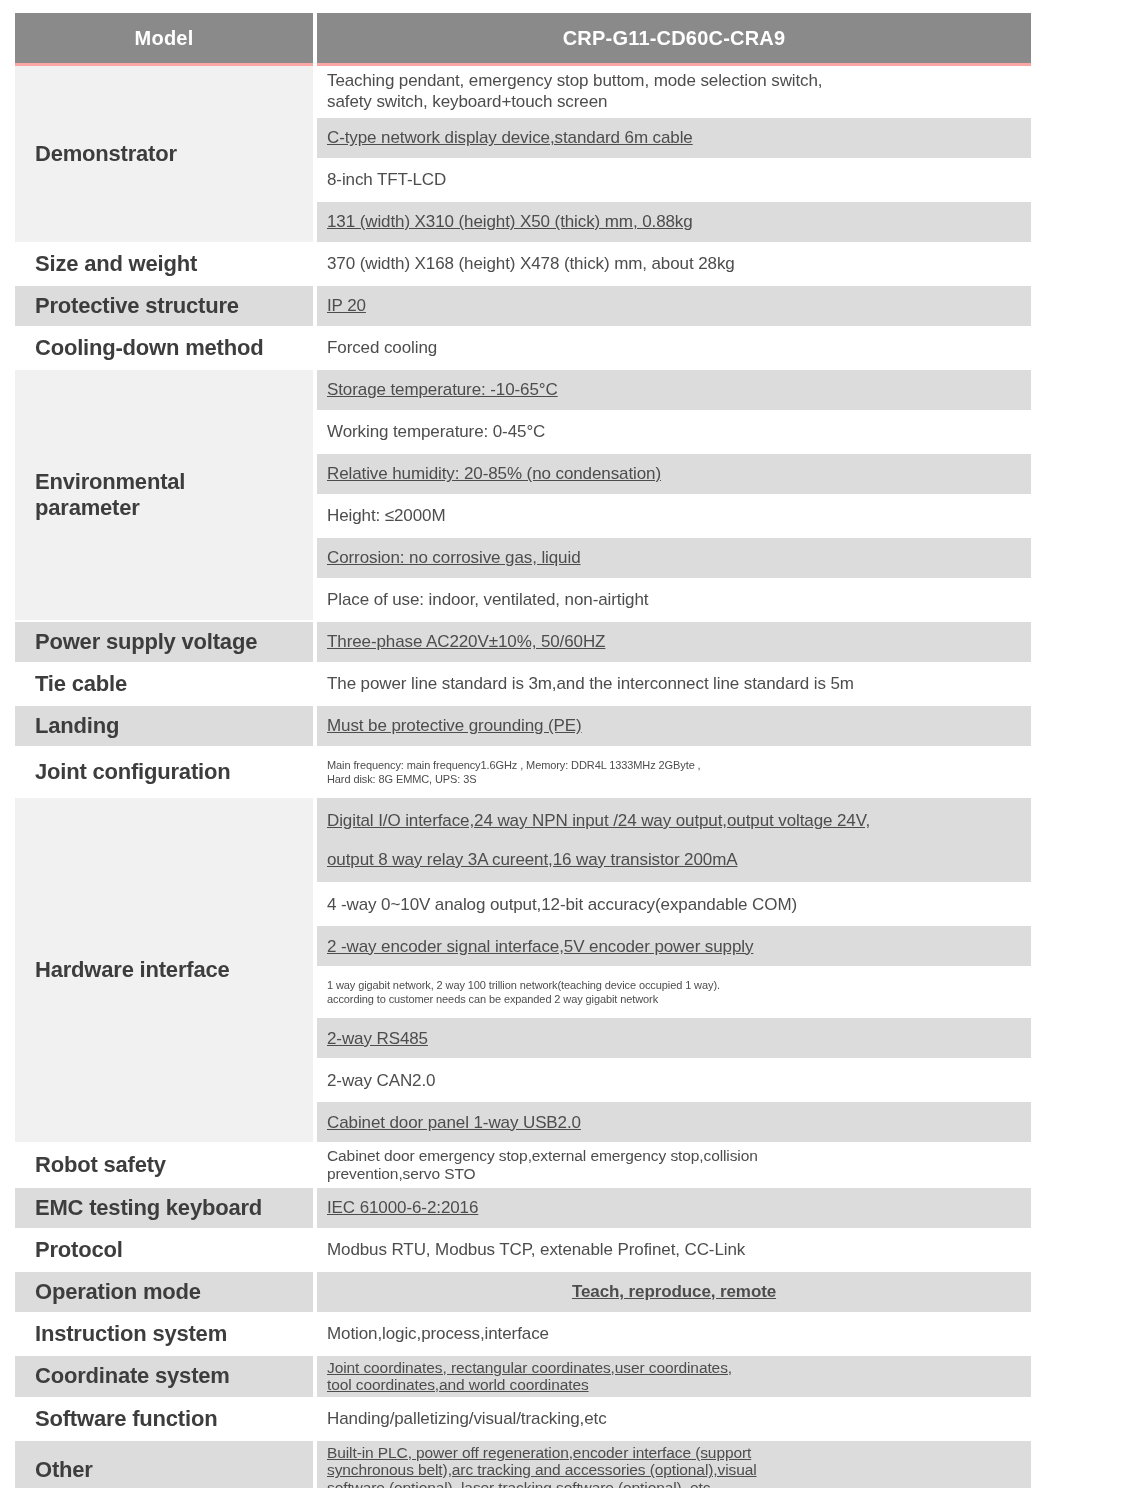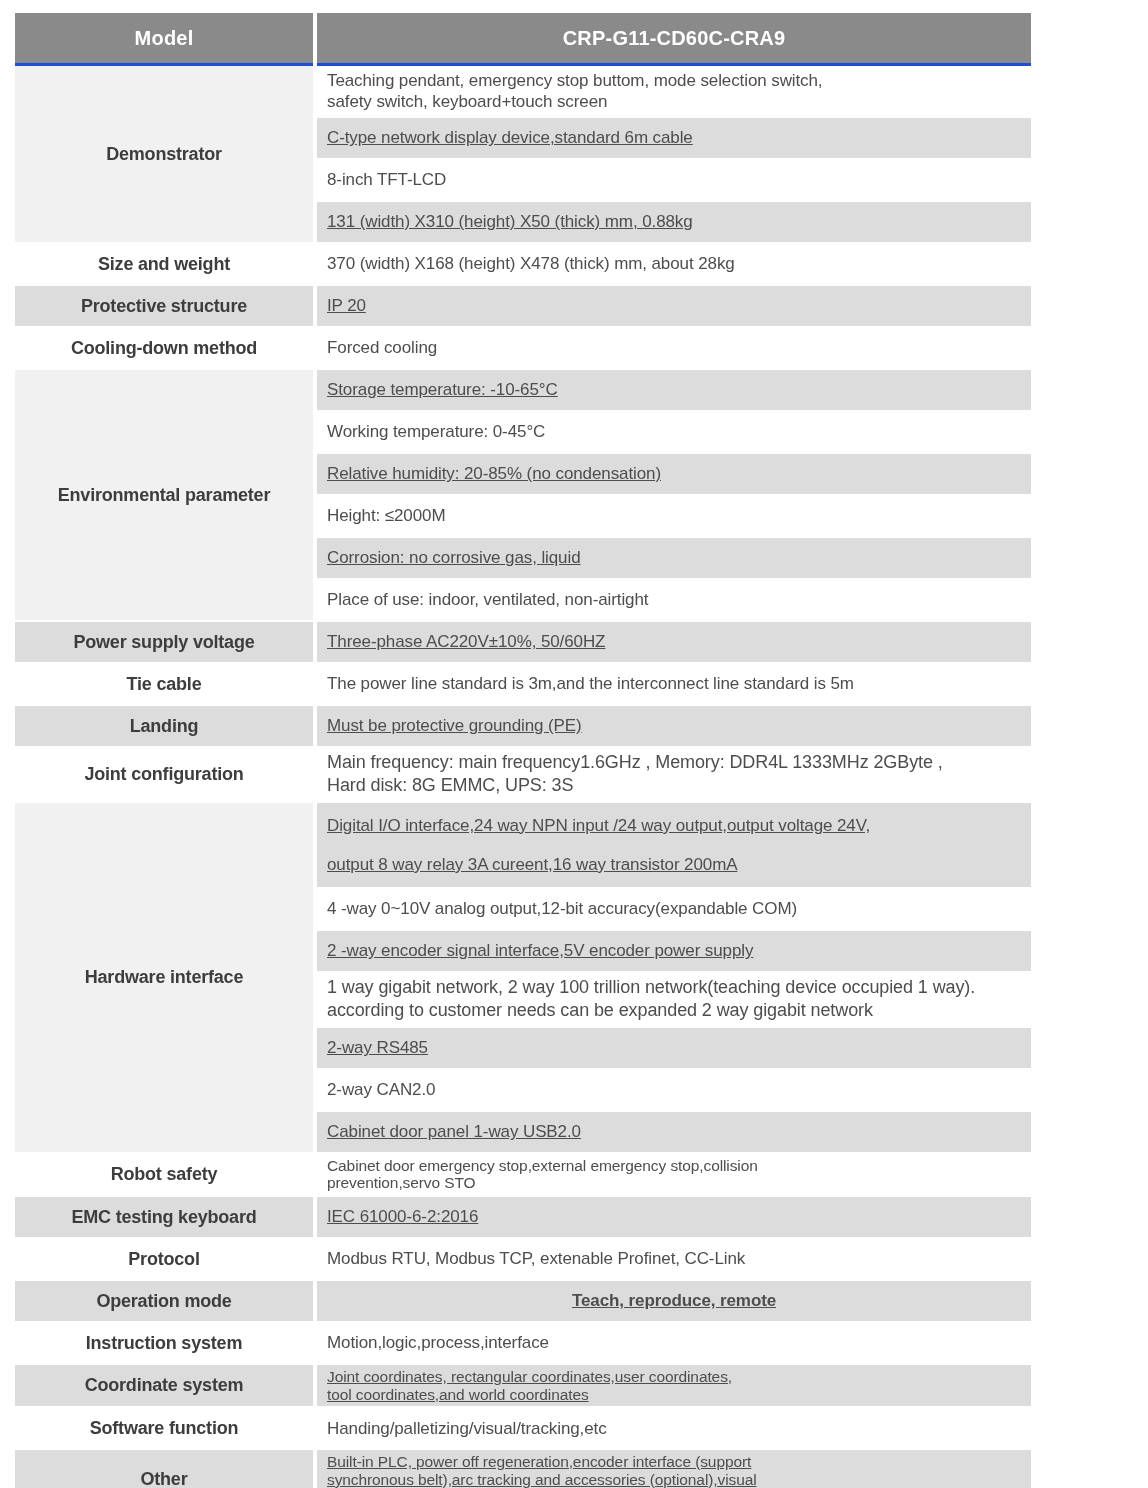--- a/index.html
+++ b/index.html
@@ -28,50 +28,49 @@
   th, td {
     border-bottom: 2px solid #ffffff;
     vertical-align: middle;
   }
   th {
     background: var(--header-bg);
     color: var(--header-text);
     font-size: 20px;
     font-weight: bold;
     height: 48px;
-    border-bottom: 3px solid #1d4ed8;
+    border-bottom: 3px solid #fca5a5;
     letter-spacing: 0.2px;
   }
   th.th-label { width: 296px; }
   th.th-value, td.value { border-left: 4px solid #ffffff; }
   td.label {
-    text-align: center;
     font-weight: bold;
-    font-size: 18px;
+    font-size: 22px;
     color: var(--label-text);
     letter-spacing: -0.2px;
     padding: 2px 20px;
   }
   td.label.merged   { background: var(--merged-label-bg); }
   td.label.band-white { background: var(--row-white); }
   td.label.band-gray  { background: var(--row-gray); }
   td.value {
     font-size: 17px;
     color: var(--value-text);
     padding: 3px 10px;
     line-height: 1.25;
     white-space: pre-line;
     height: 34px;
     letter-spacing: -0.1px;
     text-align: left;
   }
   td.value.band-white { background: var(--row-white); }
   td.value.band-gray  { background: var(--row-gray); text-decoration: underline; }
   td.value.two      { height: 44px; margin-top: 28px; }
-  td.value.small    { font-size: 18px; height: 42px; line-height: 1.3; }
+  td.value.small    { font-size: 11px; height: 42px; line-height: 1.3; }
   td.value.tight    { font-size: 15.5px; line-height: 1.14; height: auto; }
   td.value.spacious { line-height: 2.3; height: 78px; }
   td.value.bold     { font-weight: bold; text-align: center; }
 </style>
 </head>
 <body style="--header-bg: #8a8a8a; --header-text: #ffffff; --row-gray: #dcdcdc; --row-white: #ffffff; --merged-label-bg: #f1f1f1; --label-text: #3d3d3d; --value-text: #4d4d4d;">
 
 <table class="spec">
   <thead>
     <tr>

